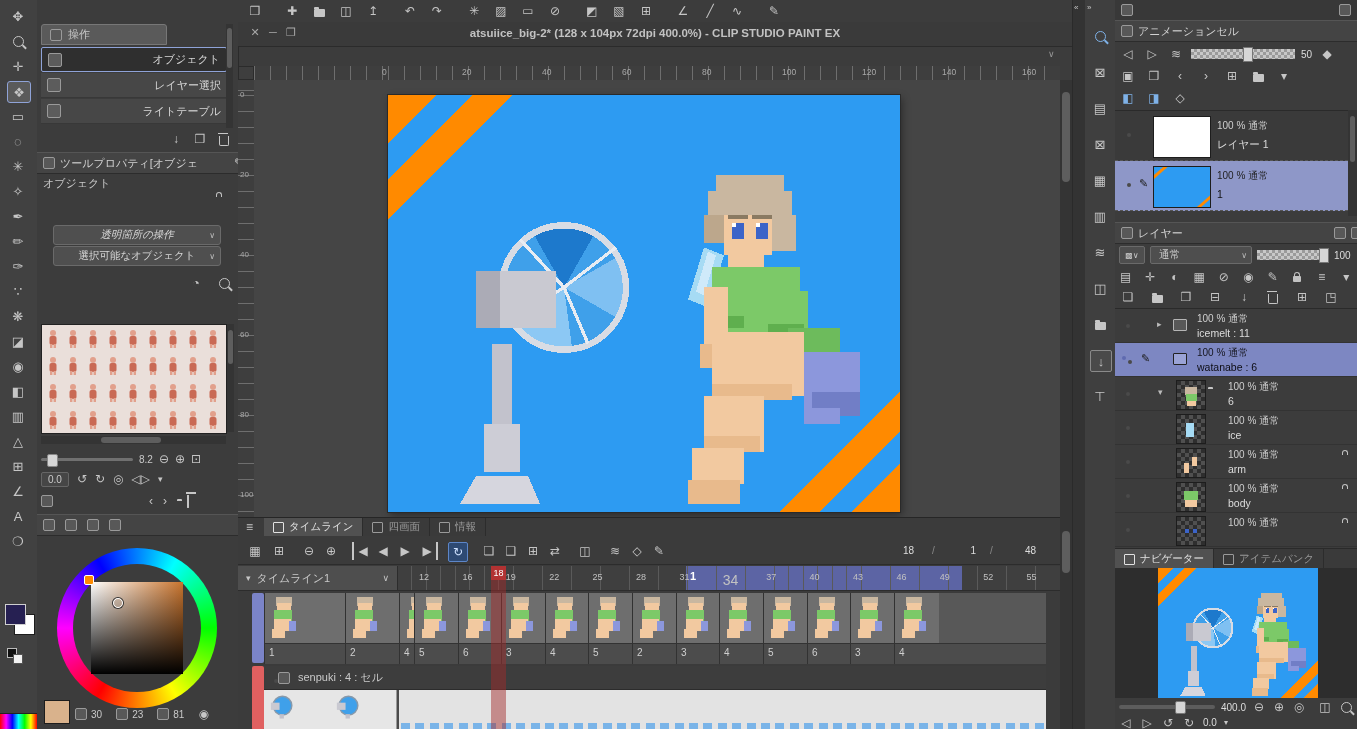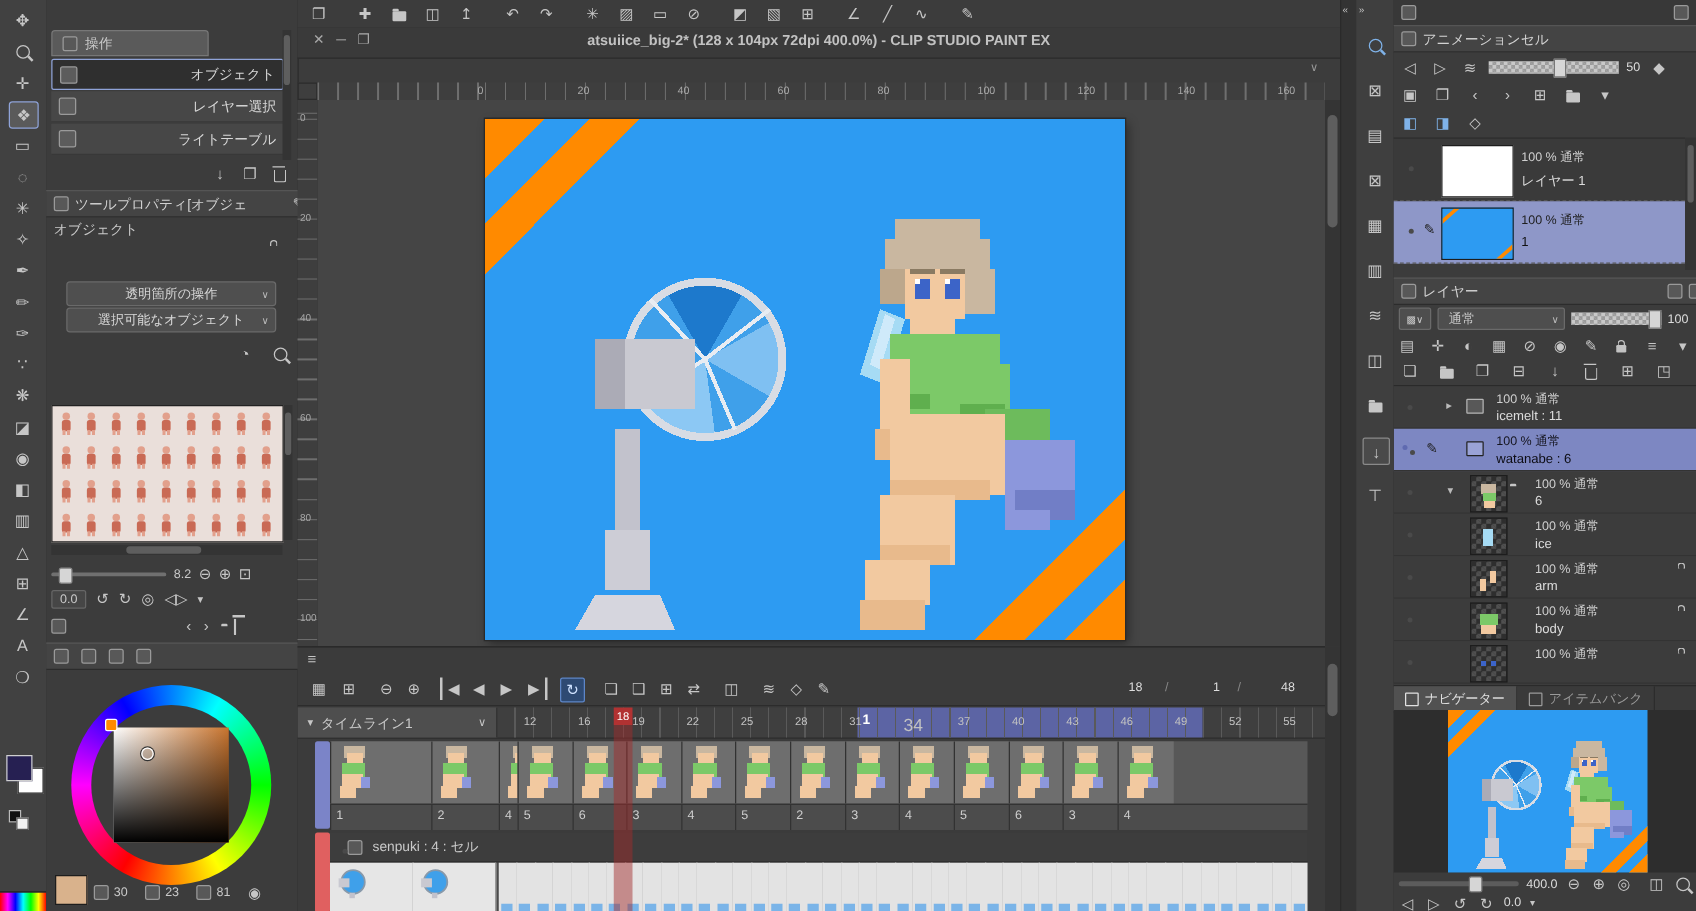--- a/index.html
+++ b/index.html
@@ -105,21 +105,21 @@
         </span>
       </div>
 
     <div class="panel-header" style="left:0;top:152px;width:201px;">
       <span class="gsq"></span>
       <span>ツールプロパティ[オブジェ</span>
       <span class="icon" style="margin-left:auto;">✎</span>
     </div>
     <div class="abs" style="left:6px;top:176px;">オブジェクト</div>
     <div class="abs" style="left:178px;top:196px;"><span class="i-lock"></span></div>
-    <div class="dropdown" style="left:16px;top:225px;width:166px;">
+    <div class="dropdown" style="left:16px;top:225px;width:166px;font-style:italic;">
       <span>透明箇所の操作</span>
         <span class="chev">∨</span>
     </div>
     <div class="dropdown" style="left:16px;top:246px;width:166px;">
       <span>選択可能なオブジェクト</span>
         <span class="chev">∨</span>
     </div>
     <div class="abs" id="tp-footer" style="left:140px;top:274px;width:56px;display:flex;gap:10px;justify-content:flex-end;">
         <span class="icon" style="display: inline-flex; align-items: center; justify-content: center; width: 18px; height: 18px;">◔</span>
         <span style="display: inline-flex; align-items: center; justify-content: center; width: 18px; height: 18px;">
@@ -509,20 +509,34 @@
           <rect x="76" y="88" width="13" height="9" fill="#F2C9A0"></rect>
           <rect x="75" y="96" width="13" height="6" fill="#E8BA8C"></rect>
         </svg></div>
   </div>
   <div class="abs scrollbar" style="left:1060px;top:80px;width:12px;height:437px;">
       <div class="scrollthumb" style="left:2px;top:12px;width:8px;height:90px;"></div>
     </div>
 
   <div class="abs" id="timeline" style="left:238px;top:517px;width:822px;height:212px;background:#3b3b3b;border-top:1px solid #262626;overflow:hidden;">
     <span class="abs icon" style="left:8px;top:3px;">≡</span>
+    <div class="abs" id="tl-tabs" style="left:26px;top:0;height:18px;display:flex;">
+        <div class="tab active">
+          <span style="width: 9px; height: 9px; border: 1px solid currentcolor; border-radius: 1px;"></span>
+          <span>タイムライン</span>
+        </div>
+        <div class="tab">
+          <span style="width: 9px; height: 9px; border: 1px solid currentcolor; border-radius: 1px;"></span>
+          <span>四画面</span>
+        </div>
+        <div class="tab">
+          <span style="width: 9px; height: 9px; border: 1px solid currentcolor; border-radius: 1px;"></span>
+          <span>情報</span>
+        </div>
+      </div>
     <div class="abs" id="tl-toolbar" style="left:0;top:20px;width:822px;height:26px;border-bottom:1px solid #2c2c2c;">
       <span class="abs txt10" style="left:652px;top:7px;width:24px;text-align:right;color:#ddd;">18</span>
       <span class="abs txt10" style="left:694px;top:7px;color:#888;">/</span>
       <span class="abs txt10" style="left:722px;top:7px;width:16px;text-align:right;color:#ddd;">1</span>
       <span class="abs txt10" style="left:752px;top:7px;color:#888;">/</span>
       <span class="abs txt10" style="left:778px;top:7px;width:20px;text-align:right;color:#ddd;">48</span>
     <span class="icon" style="display: inline-flex; align-items: center; justify-content: center; width: 18px; height: 18px; position: absolute; left: 8px; top: 4px;">▦</span>
         <span class="icon" style="display: inline-flex; align-items: center; justify-content: center; width: 18px; height: 18px; position: absolute; left: 32px; top: 4px;">⊞</span>
         <span class="icon" style="display: inline-flex; align-items: center; justify-content: center; width: 18px; height: 18px; position: absolute; left: 62px; top: 4px;">⊖</span>
         <span class="icon" style="display: inline-flex; align-items: center; justify-content: center; width: 18px; height: 18px; position: absolute; left: 84px; top: 4px;">⊕</span>

